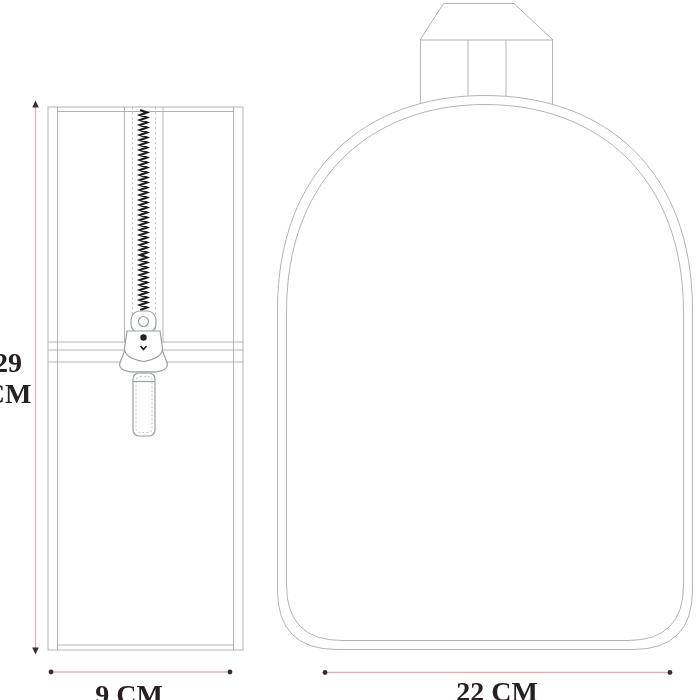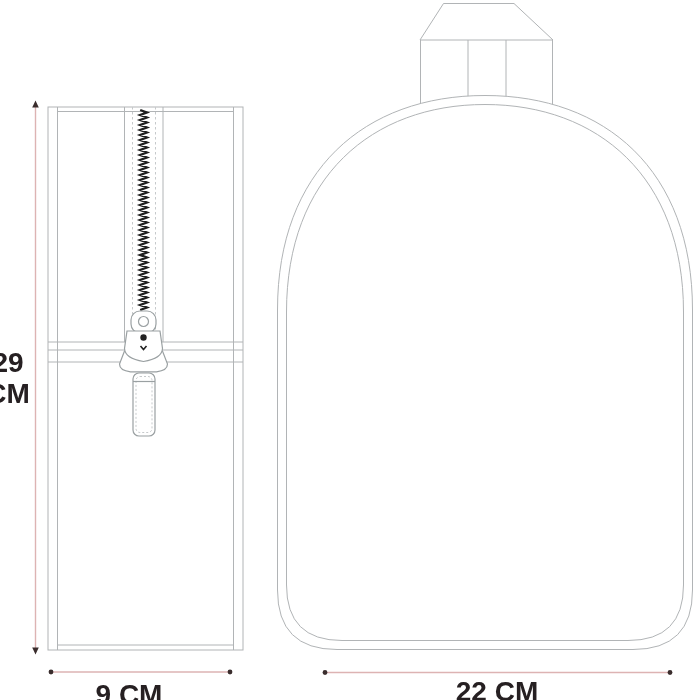--- a/index.html
+++ b/index.html
@@ -1,21 +1,21 @@
 <!DOCTYPE html>
 <html><head>
 <meta charset="utf-8">
 <style>
   html,body{margin:0;padding:0;}
   body{
     width:700px;height:700px;overflow:hidden;position:relative;
     background:#ffffff;
     font-family:"Liberation Sans", sans-serif;
   }
-  .canvas{position:absolute;inset:0;width:700px;height:500px;}
+  .canvas{position:absolute;inset:0;width:700px;height:500px;font-family:Liberation Serif, serif;}
   svg{position:absolute;left:0;top:0;}
   .dim-label{
     position:absolute;
     color:#262022;
     font-weight:700;
     font-size:28px;
     text-align:center;
     letter-spacing:0px;
     white-space:nowrap;
   }

